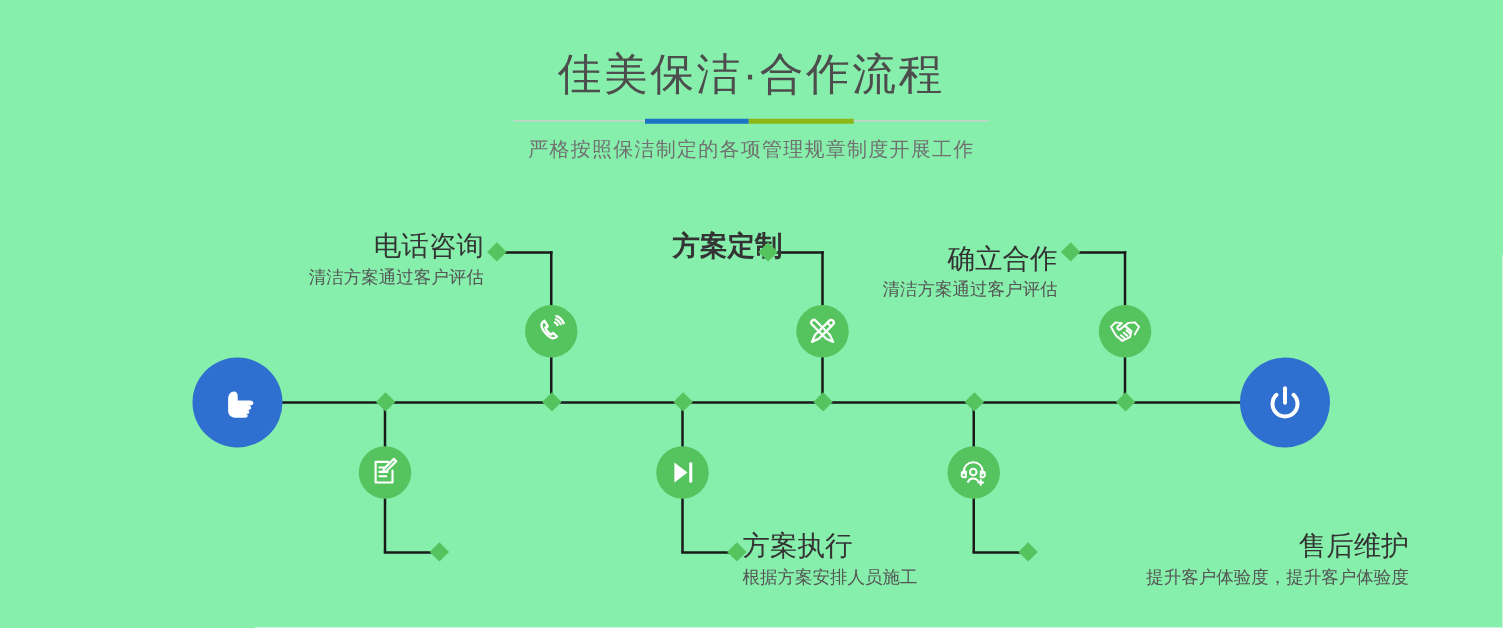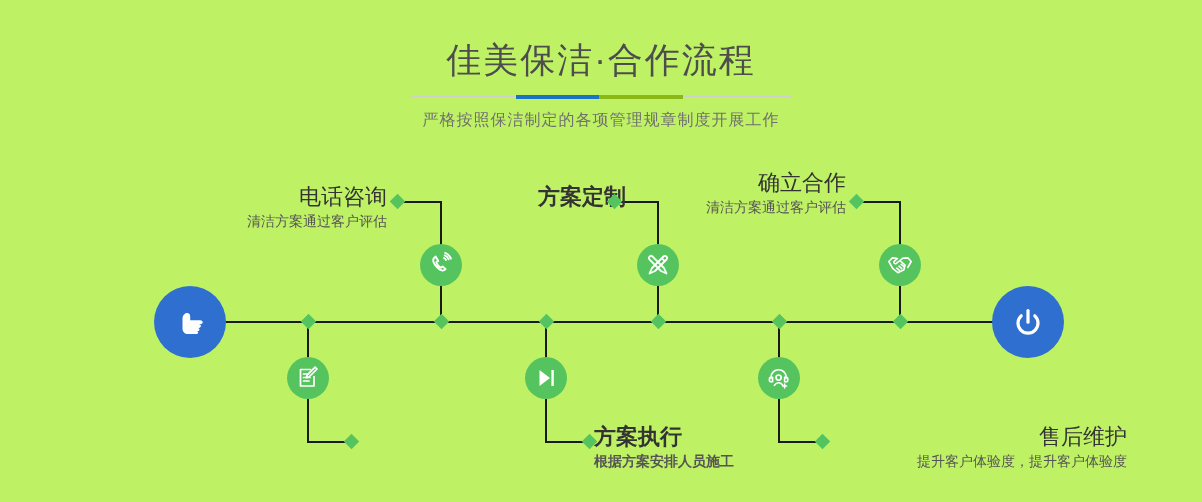--- a/index.html
+++ b/index.html
@@ -7,21 +7,21 @@
     padding: 0;
     background: #ffffff;
   }
   body {
     font-family: "Liberation Sans", "DejaVu Sans", sans-serif;
   }
   #stage {
     position: relative;
     width: 1202px;
     height: 502px;
-    background: #bef264;
+    background: #86efac;
     overflow: hidden;
   }
 
   
   .header {
     position: absolute;
     left: 0;
     top: 0;
     width: 1202px;
     text-align: center;
@@ -255,21 +255,21 @@
           <g fill="none" stroke="#ffffff" stroke-width="1.6" stroke-linecap="round" stroke-linejoin="round">
             <path d="M1.8 9.5l3.6-3.6 5.0 0.6 -3.0 2.6c-0.7 0.6-0.7 1.5-0.1 2.1 0.6 0.6 1.5 0.6 2.1 0.1l3.4-2.8 5.3 4.6 -1.2 4.6 -6.0 3.0 -5.2-4.3z"></path>
             <path d="M13.0 8.5l2.6-2.2 5.3-0.4 3.3 3.6 -3.4 6.0"></path>
             <path d="M9.8 16.2l2.6 2.2"></path>
             <path d="M12.0 14.2l2.8 2.4"></path>
             <path d="M14.2 12.3l2.8 2.4"></path>
           </g>
         </svg>
       </span>
     </div>
-    <div class="step-label top" style="left:616px; top:172px; width:230px;text-align:right;">
+    <div class="step-label top" style="left:616px; top:196px; width:230px;text-align:right;">
       <div class="name">确立合作</div>
       <div class="desc">清洁方案通过客户评估</div>
     </div>
 
     <div class="diamond" style="left:303px; top:316px;"></div>
     <div class="conn v" style="left:307px; top:321px; height:121px;"></div>
     <div class="conn h" style="left:307px; top:441px; width:45px;"></div>
     <div class="diamond" style="left:346px; top:436px;"></div>
     <div class="step-icon" style="left:287px; top:357px;">
       <span>
@@ -292,21 +292,21 @@
     <div class="step-icon" style="left:525px; top:357px;">
       <span>
         <svg width="26" height="26" viewBox="0 0 26 26">
           <g fill="#ffffff">
             <path d="M6.5 5.0L17.0 13.0L6.5 21.0z"></path>
             <rect x="18.4" y="5.0" width="2.4" height="16.0"></rect>
           </g>
         </svg>
       </span>
     </div>
-    <div class="step-label bottom" style="left:594px; top:426px; width:260px;font-weight:bold;">
+    <div class="step-label bottom" style="left:594px; top:426px; width:260px;">
       <div class="name">方案执行</div>
       <div class="desc">根据方案安排人员施工</div>
     </div>
 
     <div class="diamond" style="left:774px; top:316px;"></div>
     <div class="conn v" style="left:778px; top:321px; height:121px;"></div>
     <div class="conn h" style="left:778px; top:441px; width:45px;"></div>
     <div class="diamond" style="left:817px; top:436px;"></div>
     <div class="step-icon" style="left:758px; top:357px;">
       <span>

